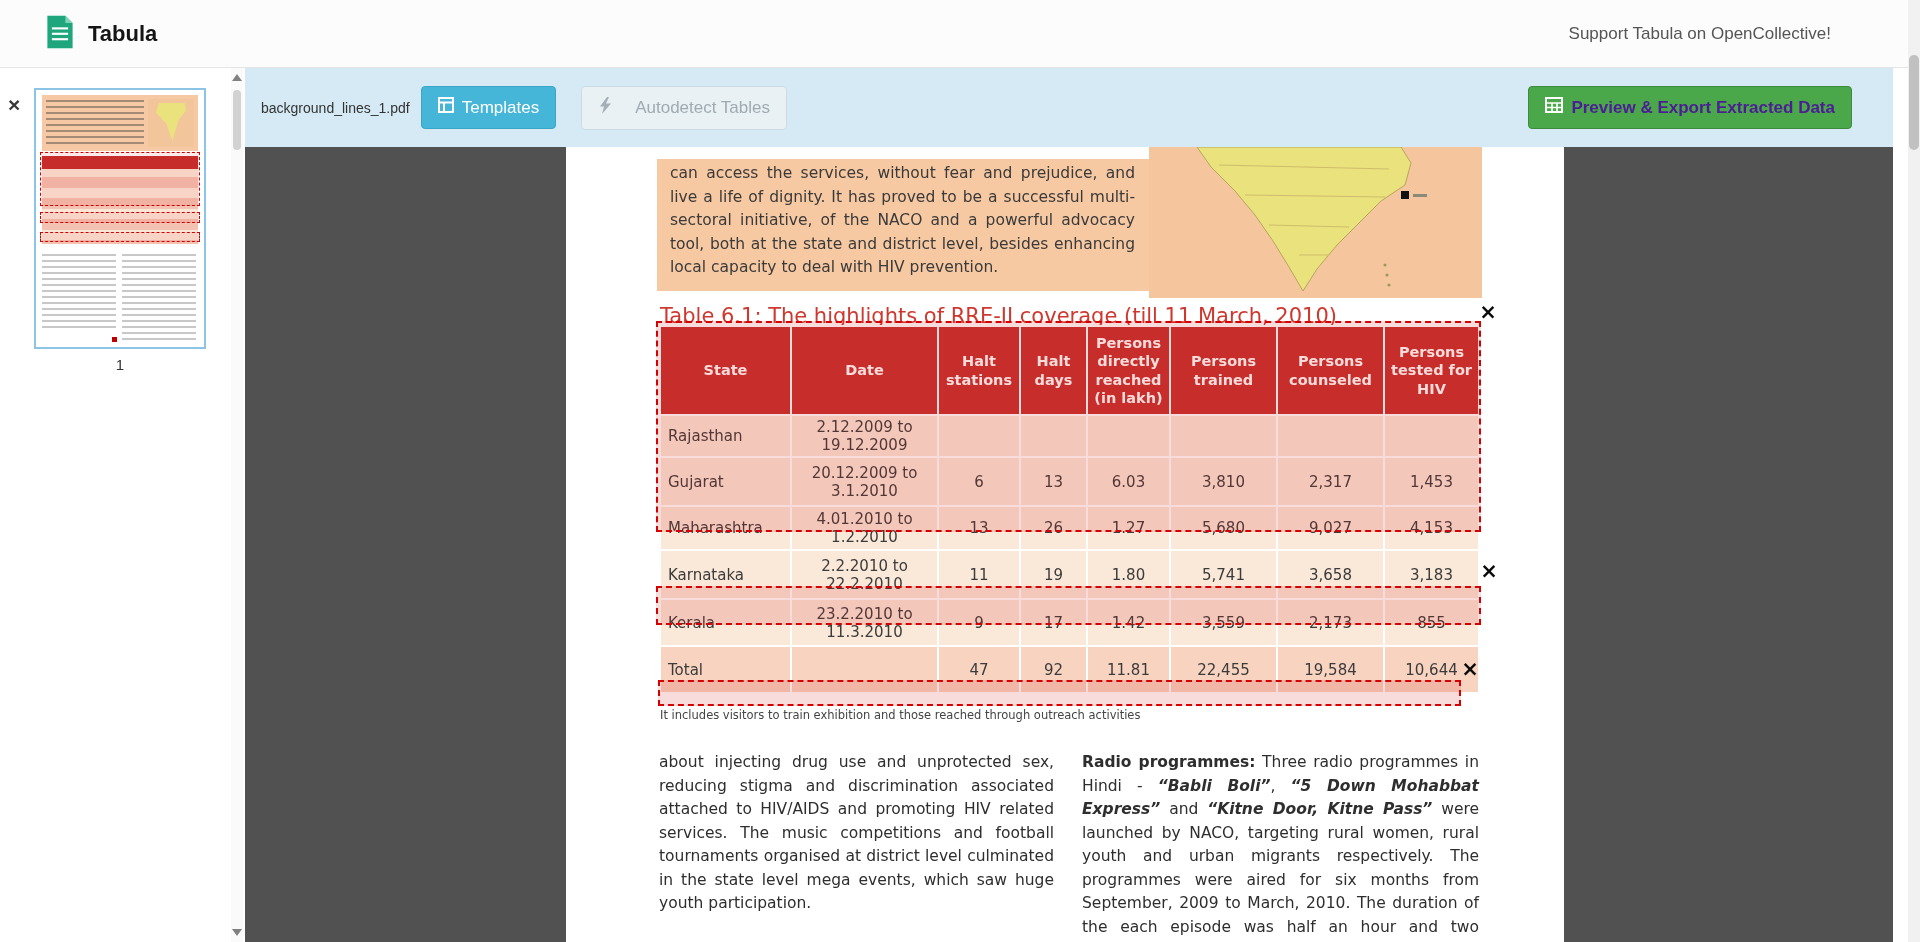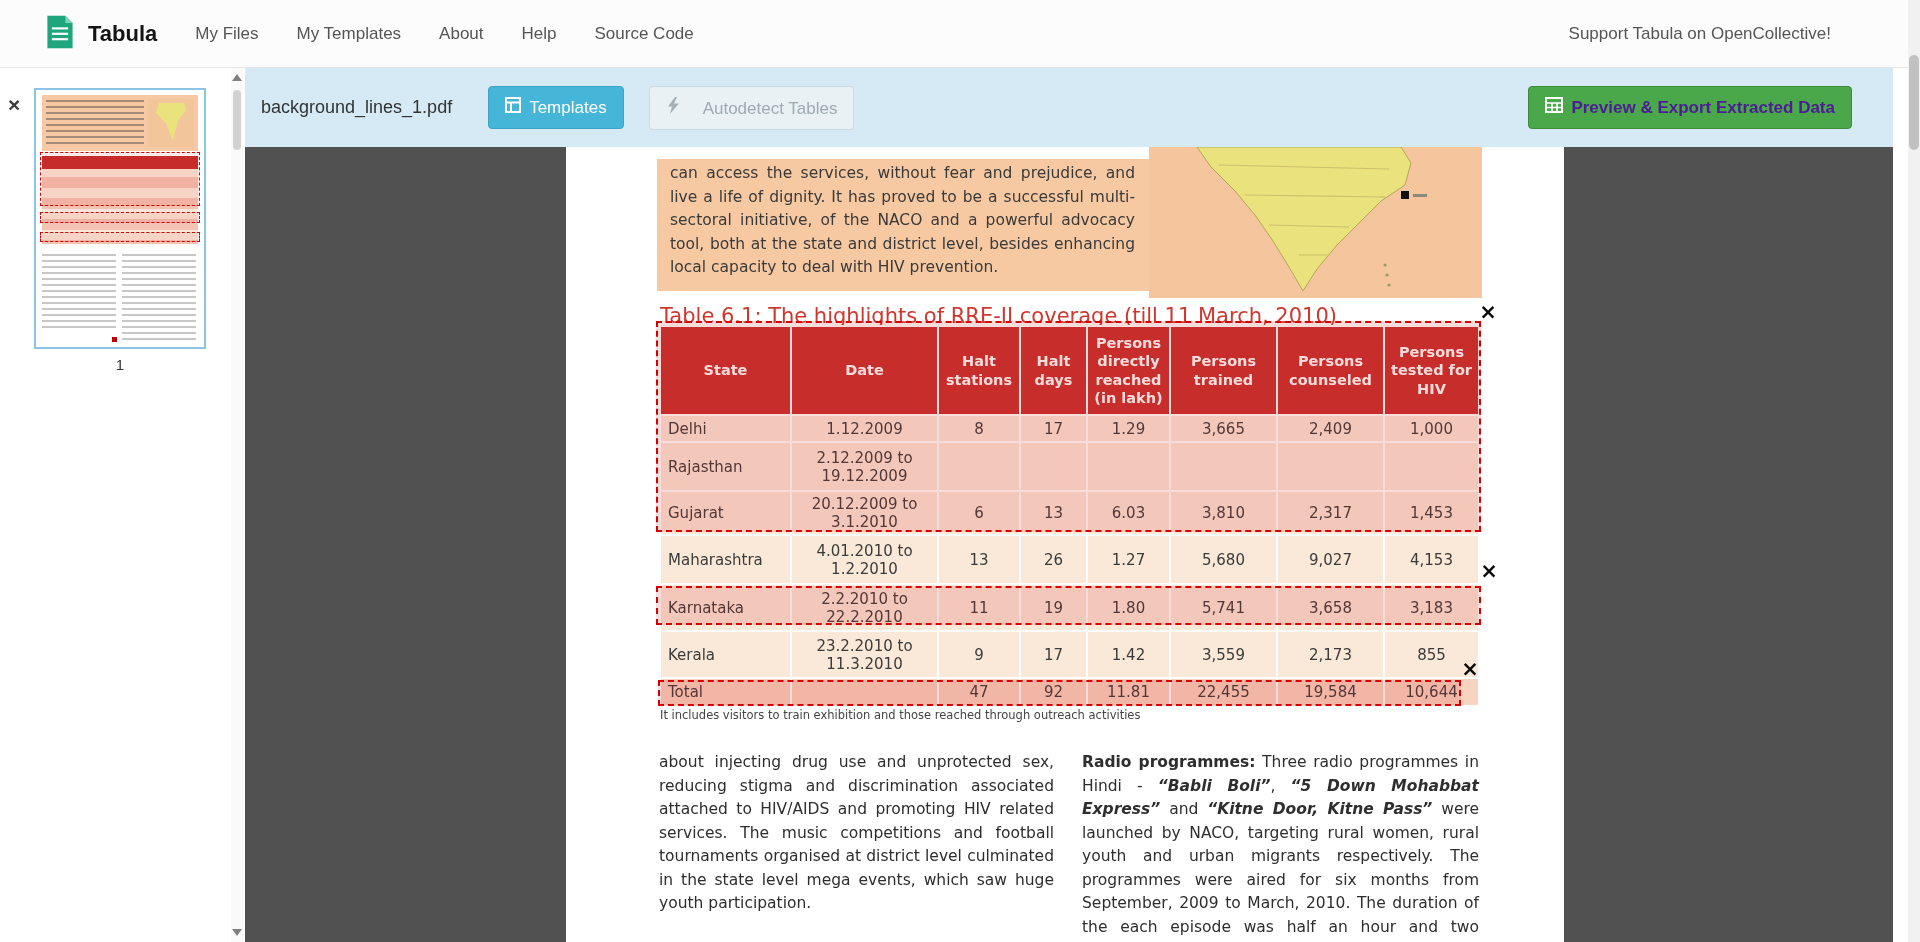--- a/index.html
+++ b/index.html
@@ -48,22 +48,22 @@
               border-left: 5px solid transparent; border-right: 5px solid transparent;
               border-bottom: 7px solid #808080; }
   .arrow-down { position: absolute; bottom: 6px; left: 1px; width: 0; height: 0; cursor: pointer;
               border-left: 5px solid transparent; border-right: 5px solid transparent;
               border-top: 7px solid #808080; }
   .side-thumb { position: absolute; left: 2px; top: 22px; width: 8px; height: 60px; background: #d2d2d2; border-radius: 4px; cursor: pointer; }
 
   
   #toolbar { position: absolute; left: 245px; top: 68px; width: 1648px; height: 79px;
              background: #d5eaf5; display: flex; align-items: center; padding: 0 41px 0 16px; }
-  .filename { font-size: 18px; color: #333; margin-right: 36px; white-space: nowrap; }
-  .btn { display: inline-flex; align-items: flex-end; gap: 8px; font-size: 17px; border-radius: 4px;
+  .filename { font-size: 14px; color: #333; margin-right: 11px; white-space: nowrap; }
+  .btn { display: inline-flex; align-items: center; gap: 8px; font-size: 17px; border-radius: 4px;
          padding: 10px 16px; cursor: pointer; white-space: nowrap; }
   .btn-templates { background: #45b5d8; border: 1px solid #3aa5c6; color: #fff; margin-right: 25px; }
   .btn-clear { background: linear-gradient(#ffffff, #e9e9e9); border: 1px solid #b9b9b9; color: #333; margin-right: 29px; }
   .btn-autodetect { background: #e9f1f5; border: 1px solid #ccdbe3; color: #9fabb1; cursor: default; gap: 23px; }
   .btn-export { margin-left: auto; background: #4aa74a; border: 1px solid #3d8b3d; color: #4c1d95; font-weight: 600; }
 
   
   #viewer { position: absolute; left: 245px; top: 147px; width: 1648px; height: 795px;
             background: #515151; overflow: hidden; }
   #pdf-page { position: absolute; left: 321px; top: 0; width: 998px; height: 795px; background: #fff;
@@ -127,27 +127,20 @@
           <path d="M26 2 l8 8 h-8 z" fill="#7fd4b8"></path>
           <g stroke="#ffffff" stroke-width="2.4">
             <line x1="11" y1="16" x2="29" y2="16"></line>
             <line x1="11" y1="22" x2="29" y2="22"></line>
             <line x1="11" y1="28" x2="29" y2="28"></line>
           </g>
         </svg>
       </span>
       <span class="brand-name">Tabula</span>
     </div>
-    <div class="nav-links">
-      <span class="nav-link">My Files</span>
-      <span class="nav-link">My Templates</span>
-      <span class="nav-link">About</span>
-      <span class="nav-link">Help</span>
-      <span class="nav-link">Source Code</span>
-    </div>
     <span class="support-link">Support Tabula on OpenCollective!</span>
   </div>
 
   <div id="sidebar">
     <span class="thumb-close">×</span>
     <div class="thumbnail">
       <div class="t-pink">
         <div class="t-pink-lines"></div>
         <div class="t-map">
           <div class="t-map-shape"></div>
@@ -240,30 +233,20 @@
               <th>Halt stations</th>
               <th>Halt days</th>
               <th>Persons directly reached (in lakh)</th>
               <th>Persons trained</th>
               <th>Persons counseled</th>
               <th>Persons tested for HIV</th>
             </tr>
         </thead>
         <tbody>
             <tr>
-              <td>Delhi</td>
-              <td>1.12.2009</td>
-              <td>8</td>
-              <td>17</td>
-              <td>1.29</td>
-              <td>3,665</td>
-              <td>2,409</td>
-              <td>1,000</td>
-            </tr>
-            <tr>
               <td>Rajasthan</td>
               <td>2.12.2009 to
 19.12.2009</td>
               <td></td>
               <td></td>
               <td></td>
               <td></td>
               <td></td>
               <td></td>
             </tr>

